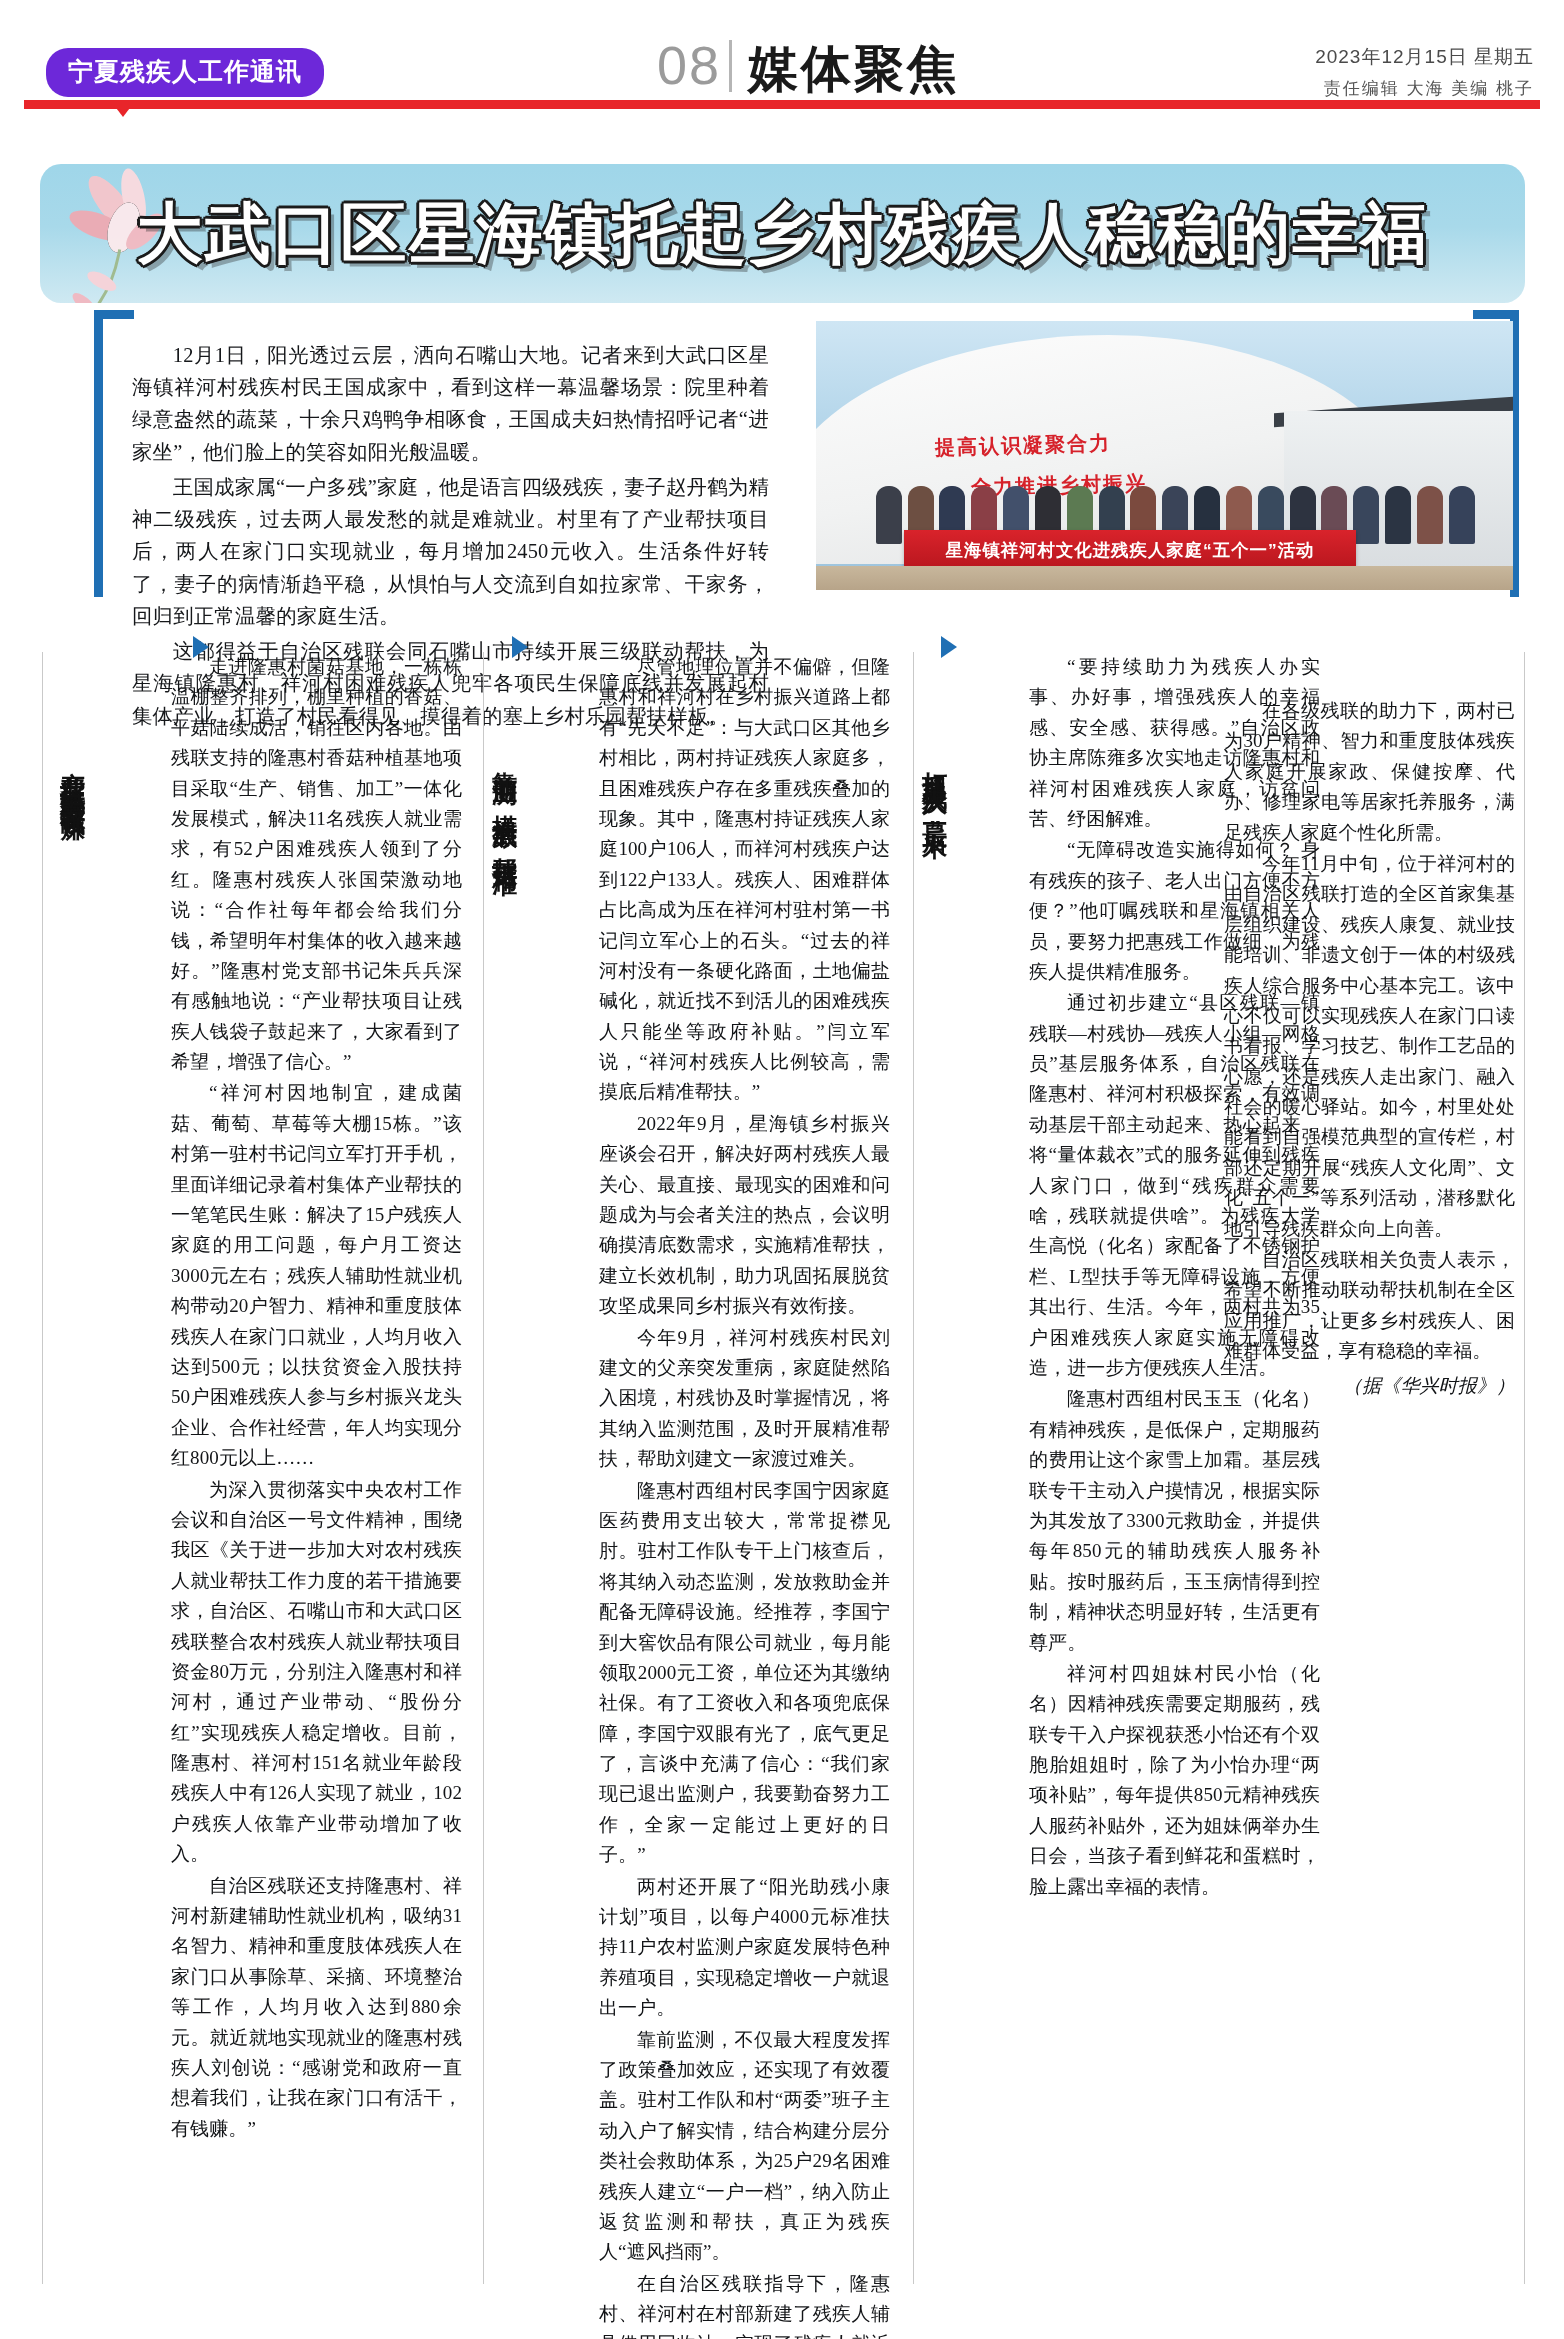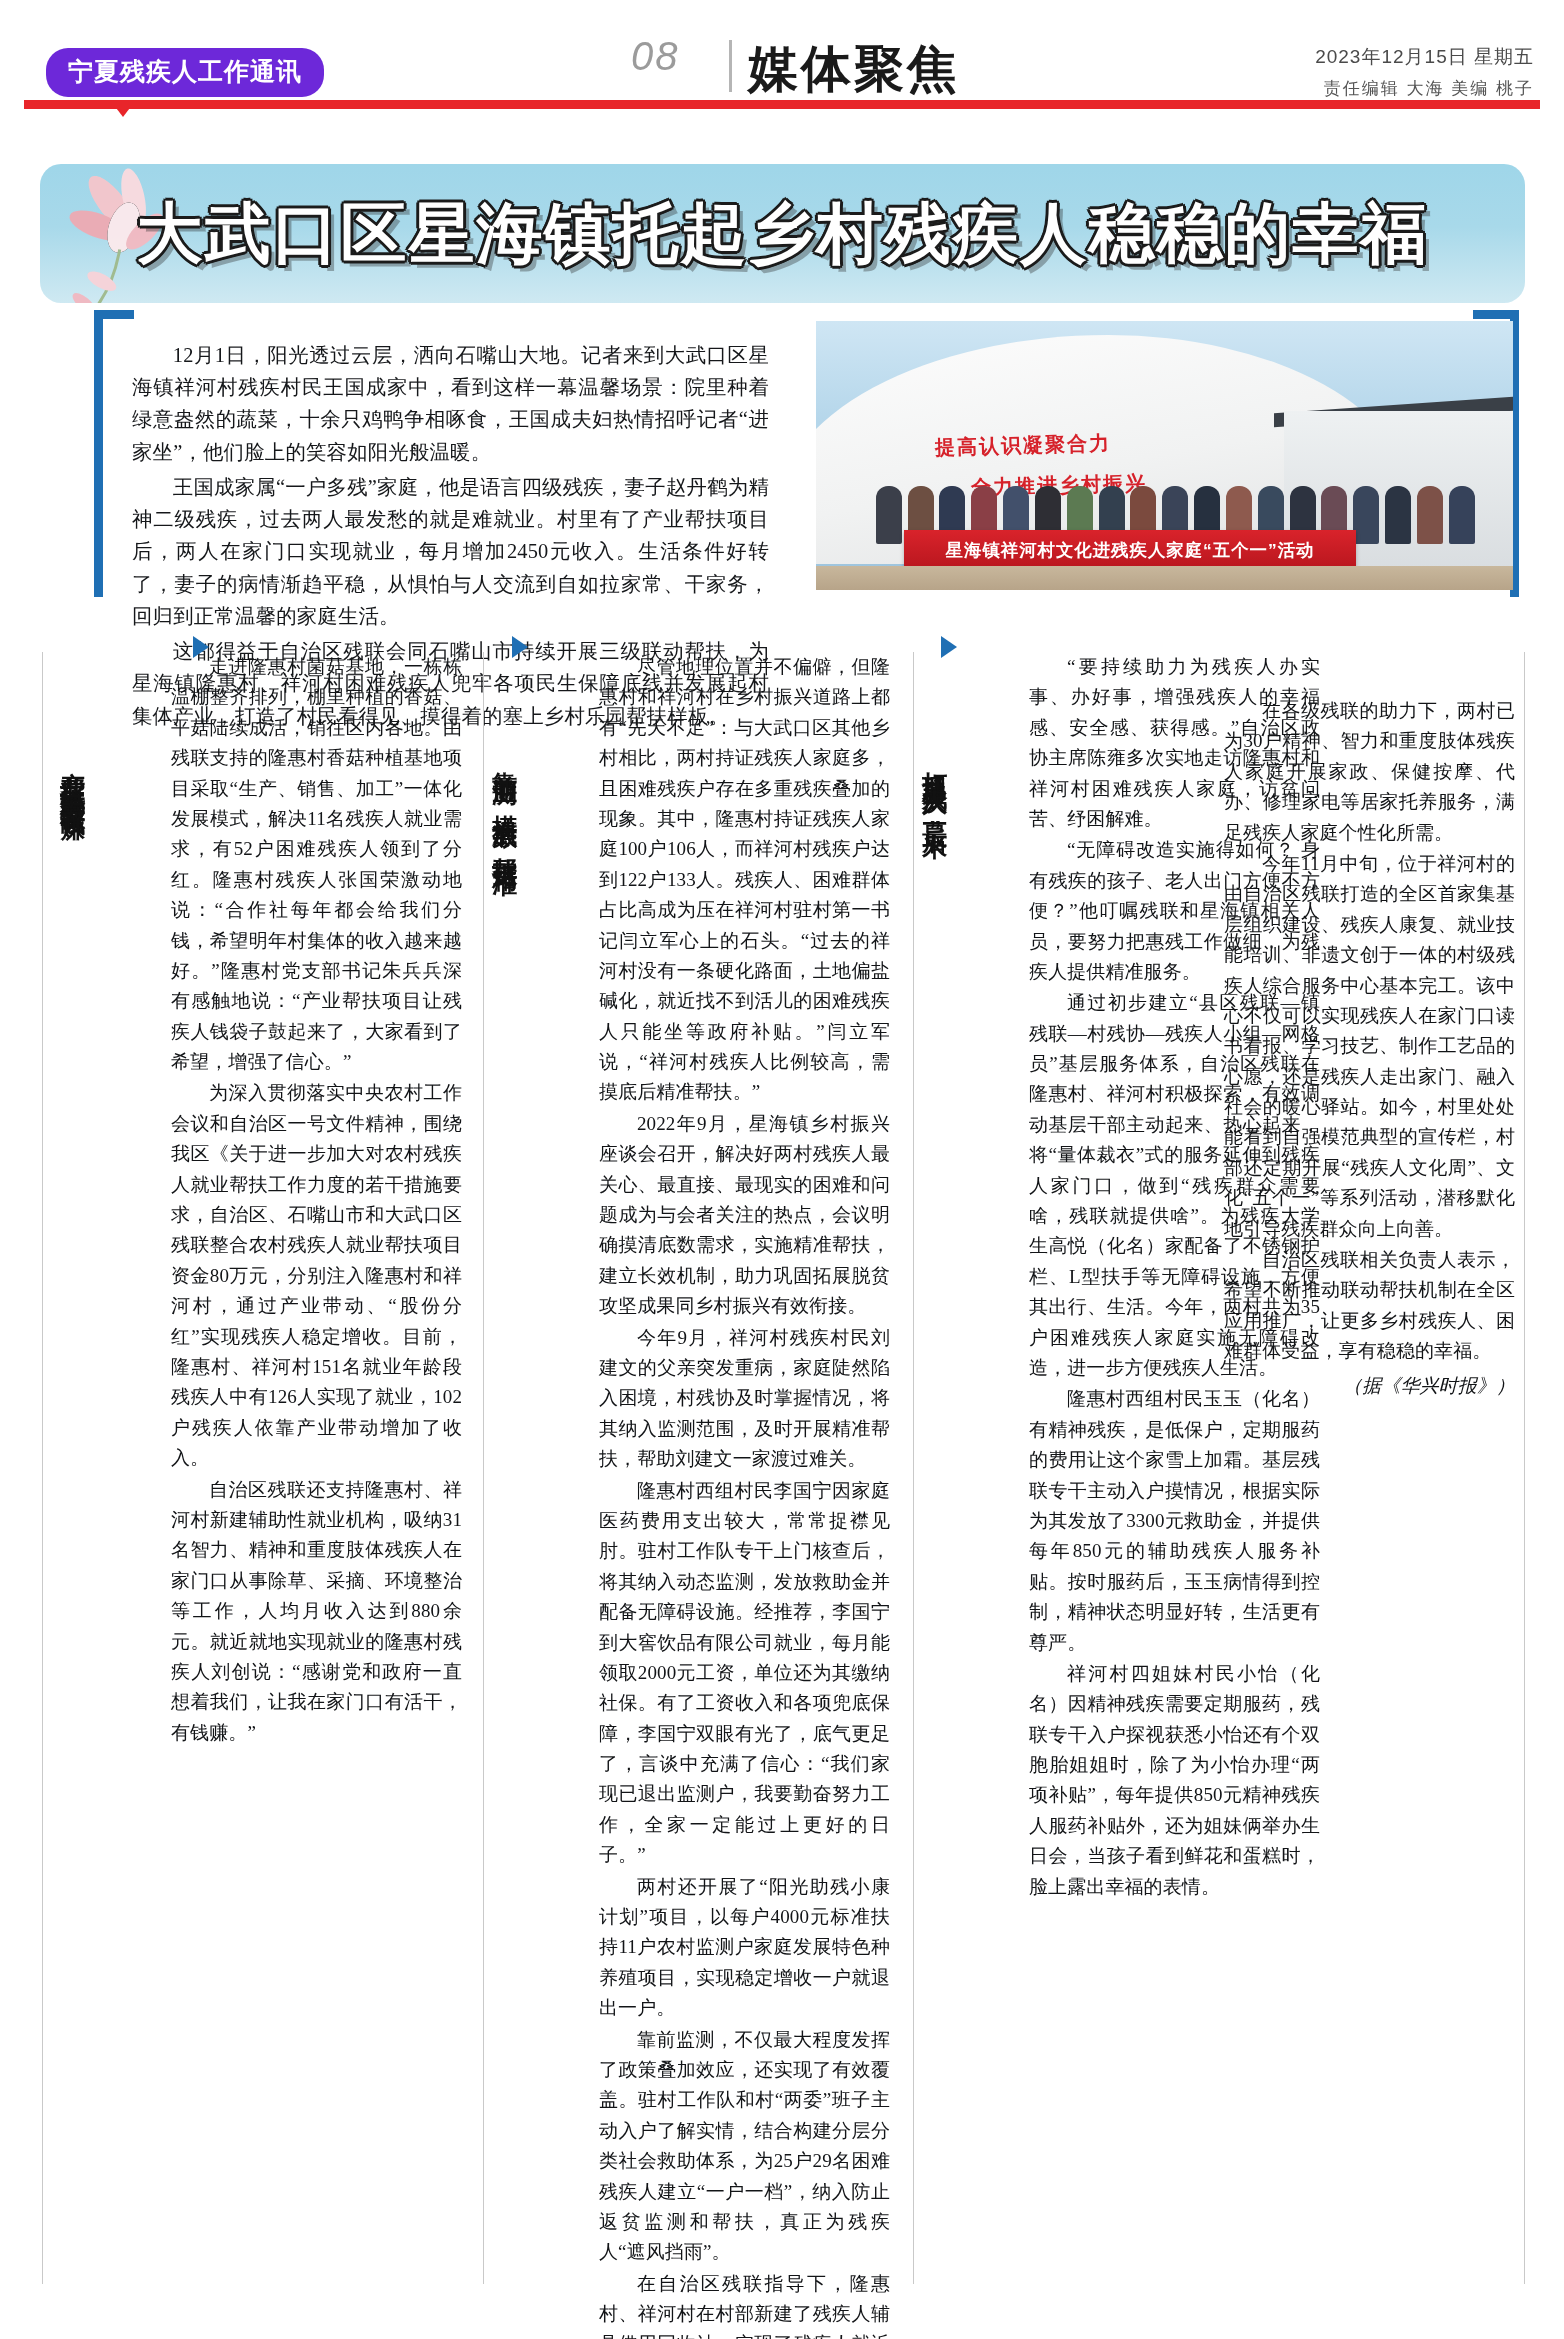--- a/index.html
+++ b/index.html
@@ -29,23 +29,23 @@
     width:0; height:0;
     border-left:13px solid transparent;
     border-right:13px solid transparent;
     border-top:17px solid #e8252a;
   }
   .rule-red {
     position:absolute; left:24px; top:100px; width:1516px; height:9px;
     background:#e8252a;
   }
   .pagenum {
-    position:absolute; left:631px; top:34px;
-    font-family:"Liberation Sans","DejaVu Sans",sans-serif;
-    font-size:40px; color:#9b9b9b; font-weight:300; letter-spacing:2px;font-style:italic;
+    position:absolute; left:657px; top:34px;
+    font-family:"Liberation Sans","DejaVu Sans",sans-serif;
+    font-size:54px; color:#9b9b9b; font-weight:300; letter-spacing:2px;
   }
   .pagesep {
     position:absolute; left:729px; top:40px; width:3px; height:52px; background:#b5b5b5;
   }
   .section-title {
     position:absolute; left:748px; top:36px;
     font-family:"Liberation Sans","DejaVu Sans",sans-serif;
     font-size:50px; font-weight:bold; color:#1a1a1a; letter-spacing:3px;
   }
   .dateblock {
@@ -254,20 +254,21 @@
   <div class="cols">
     <div class="vline" style="left:0px"></div>
     <div class="vline" style="left:441px"></div>
     <div class="vline" style="left:871px"></div>
     <div class="vline" style="left:1482px"></div>
 
     <div class="arrow-blue" style="left:151px; top:-16px;"></div>
     <div class="vhead" style="left:18px; top:100px; height:876px;">产业帮扶让残疾村民有事做有钱赚</div>
     <div class="col" style="left:129px; top:0px; width:291px;">
       <p>走进隆惠村菌菇基地，一栋栋温棚整齐排列，棚里种植的香菇、平菇陆续成活，销往区内各地。由残联支持的隆惠村香菇种植基地项目采取“生产、销售、加工”一体化发展模式，解决11名残疾人就业需求，有52户困难残疾人领到了分红。隆惠村残疾人张国荣激动地说：“合作社每年都会给我们分钱，希望明年村集体的收入越来越好。”隆惠村党支部书记朱兵兵深有感触地说：“产业帮扶项目让残疾人钱袋子鼓起来了，大家看到了希望，增强了信心。”</p>
+      <p>“祥河村因地制宜，建成菌菇、葡萄、草莓等大棚15栋。”该村第一驻村书记闫立军打开手机，里面详细记录着村集体产业帮扶的一笔笔民生账：解决了15户残疾人家庭的用工问题，每户月工资达3000元左右；残疾人辅助性就业机构带动20户智力、精神和重度肢体残疾人在家门口就业，人均月收入达到500元；以扶贫资金入股扶持50户困难残疾人参与乡村振兴龙头企业、合作社经营，年人均实现分红800元以上……</p>
       <p>为深入贯彻落实中央农村工作会议和自治区一号文件精神，围绕我区《关于进一步加大对农村残疾人就业帮扶工作力度的若干措施要求，自治区、石嘴山市和大武口区残联整合农村残疾人就业帮扶项目资金80万元，分别注入隆惠村和祥河村，通过产业带动、“股份分红”实现残疾人稳定增收。目前，隆惠村、祥河村151名就业年龄段残疾人中有126人实现了就业，102户残疾人依靠产业带动增加了收入。</p>
       <p>自治区残联还支持隆惠村、祥河村新建辅助性就业机构，吸纳31名智力、精神和重度肢体残疾人在家门口从事除草、采摘、环境整治等工作，人均月收入达到880余元。就近就地实现就业的隆惠村残疾人刘创说：“感谢党和政府一直想着我们，让我在家门口有活干，有钱赚。”</p>
     </div>
 
     <div class="arrow-blue" style="left:470px; top:-16px;"></div>
     <div class="vhead" style="left:450px; top:100px; height:637px;">靠前监测 摸清底数 帮扶更精准</div>
     <div class="col" style="left:557px; top:0px; width:291px;">
       <p>尽管地理位置并不偏僻，但隆惠村和祥河村在乡村振兴道路上都有“先天不足”：与大武口区其他乡村相比，两村持证残疾人家庭多，且困难残疾户存在多重残疾叠加的现象。其中，隆惠村持证残疾人家庭100户106人，而祥河村残疾户达到122户133人。残疾人、困难群体占比高成为压在祥河村驻村第一书记闫立军心上的石头。“过去的祥河村没有一条硬化路面，土地偏盐碱化，就近找不到活儿的困难残疾人只能坐等政府补贴。”闫立军说，“祥河村残疾人比例较高，需摸底后精准帮扶。”</p>
       <p>2022年9月，星海镇乡村振兴座谈会召开，解决好两村残疾人最关心、最直接、最现实的困难和问题成为与会者关注的热点，会议明确摸清底数需求，实施精准帮扶，建立长效机制，助力巩固拓展脱贫攻坚成果同乡村振兴有效衔接。</p>
       <p>今年9月，祥河村残疾村民刘建文的父亲突发重病，家庭陡然陷入困境，村残协及时掌握情况，将其纳入监测范围，及时开展精准帮扶，帮助刘建文一家渡过难关。</p>

